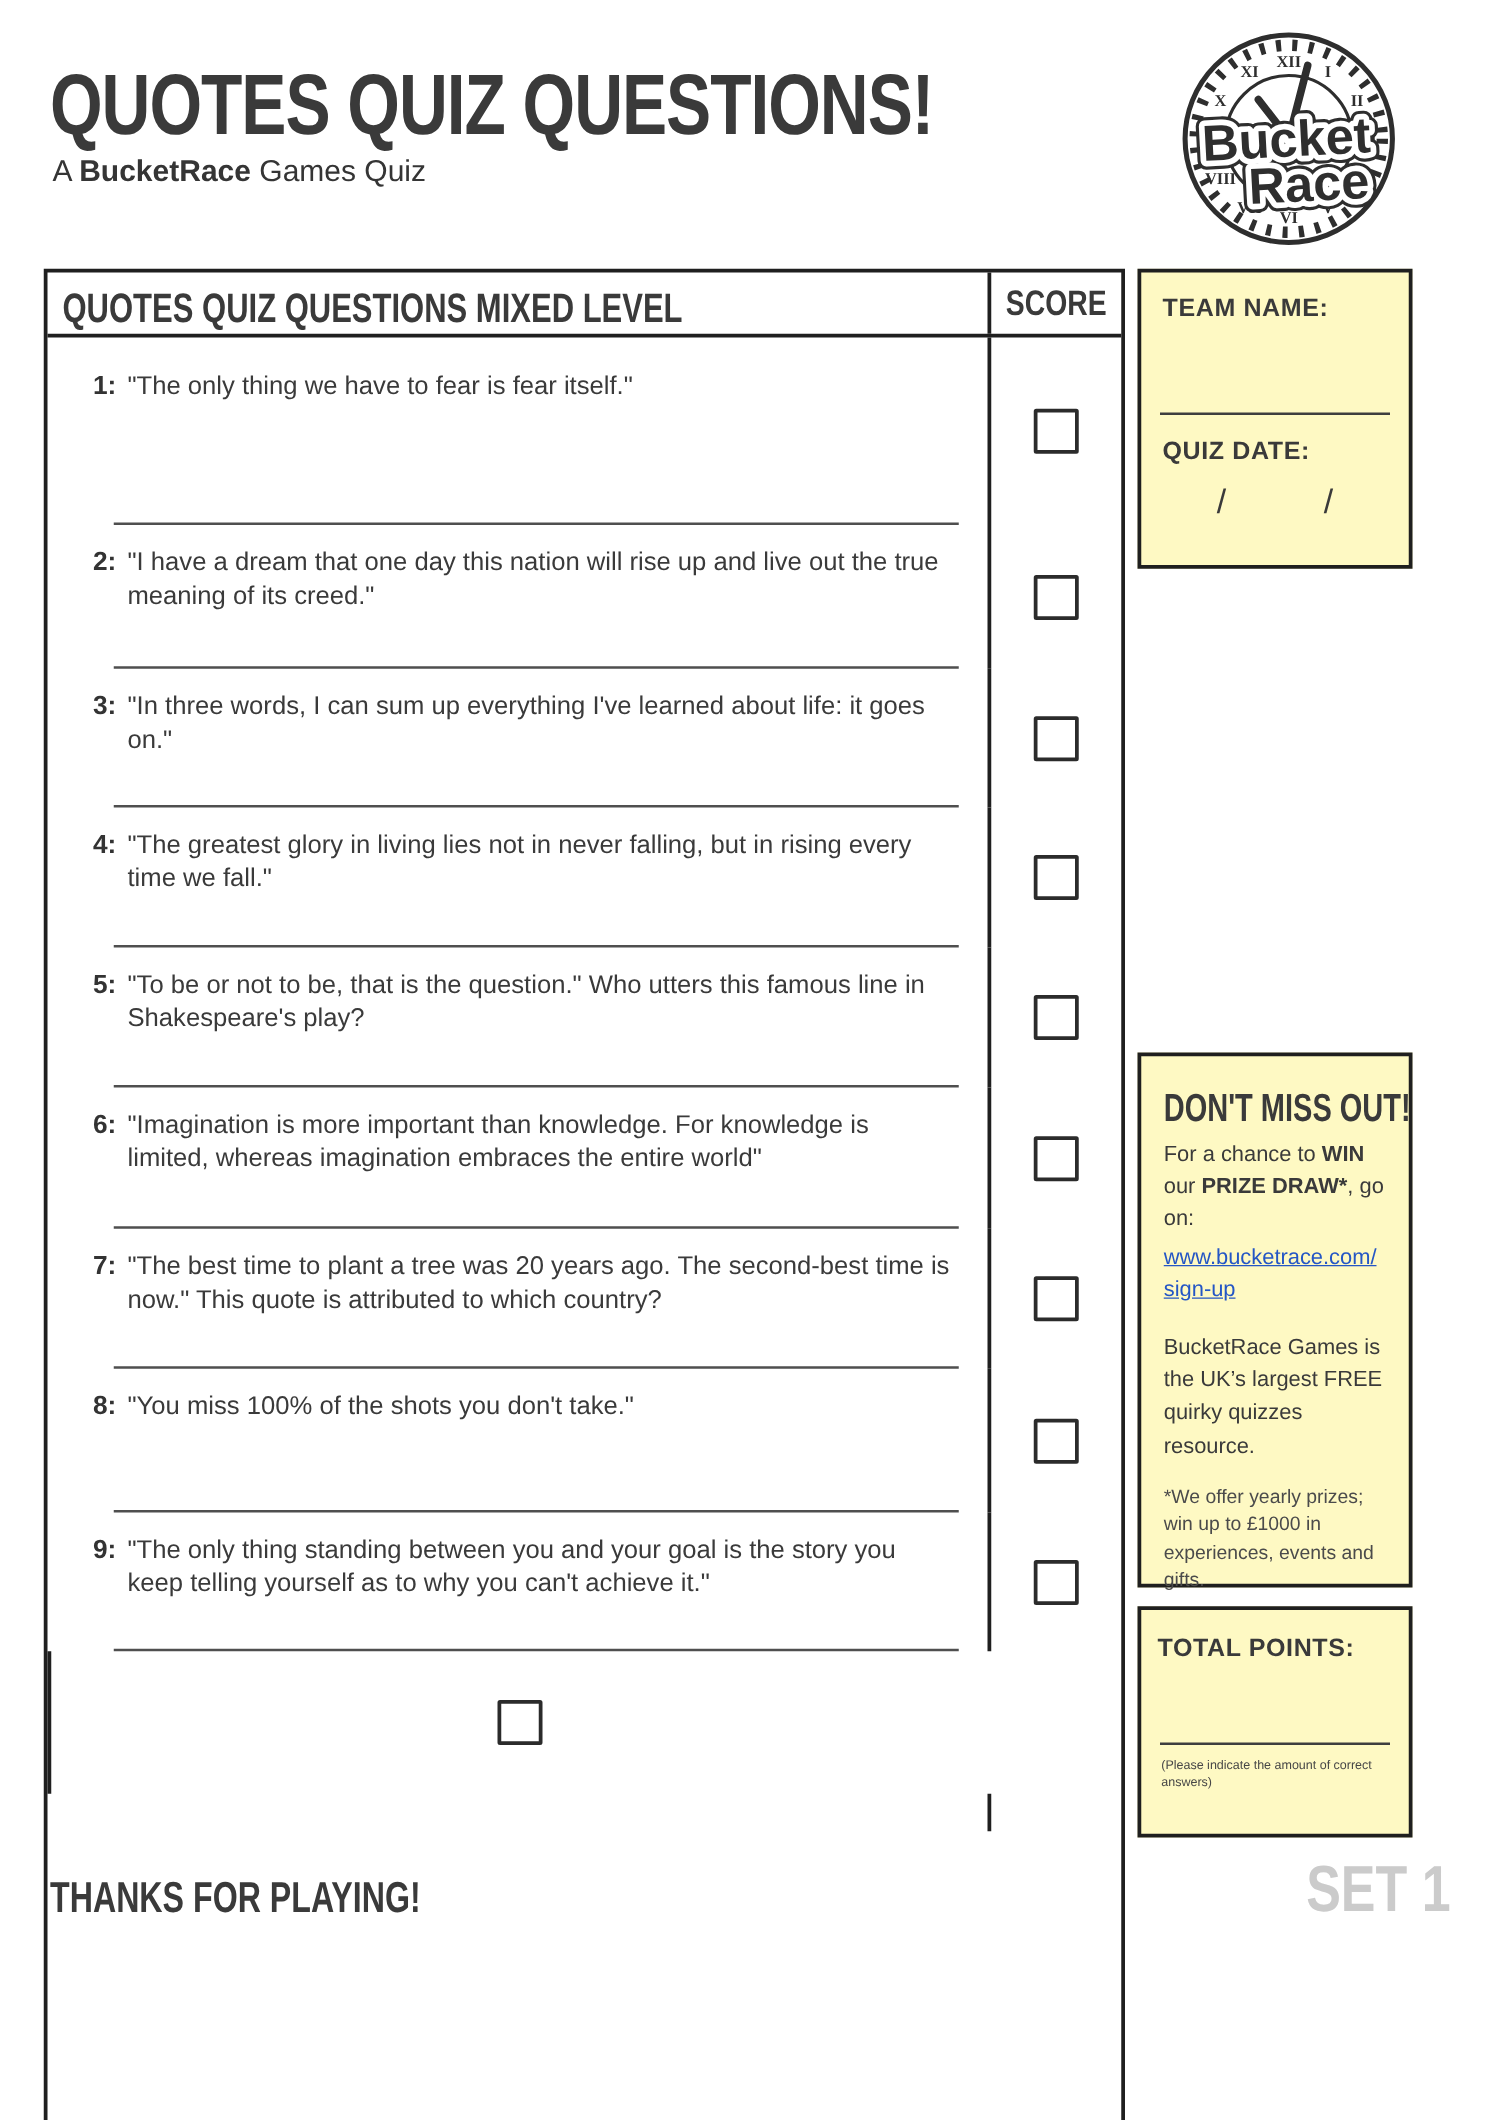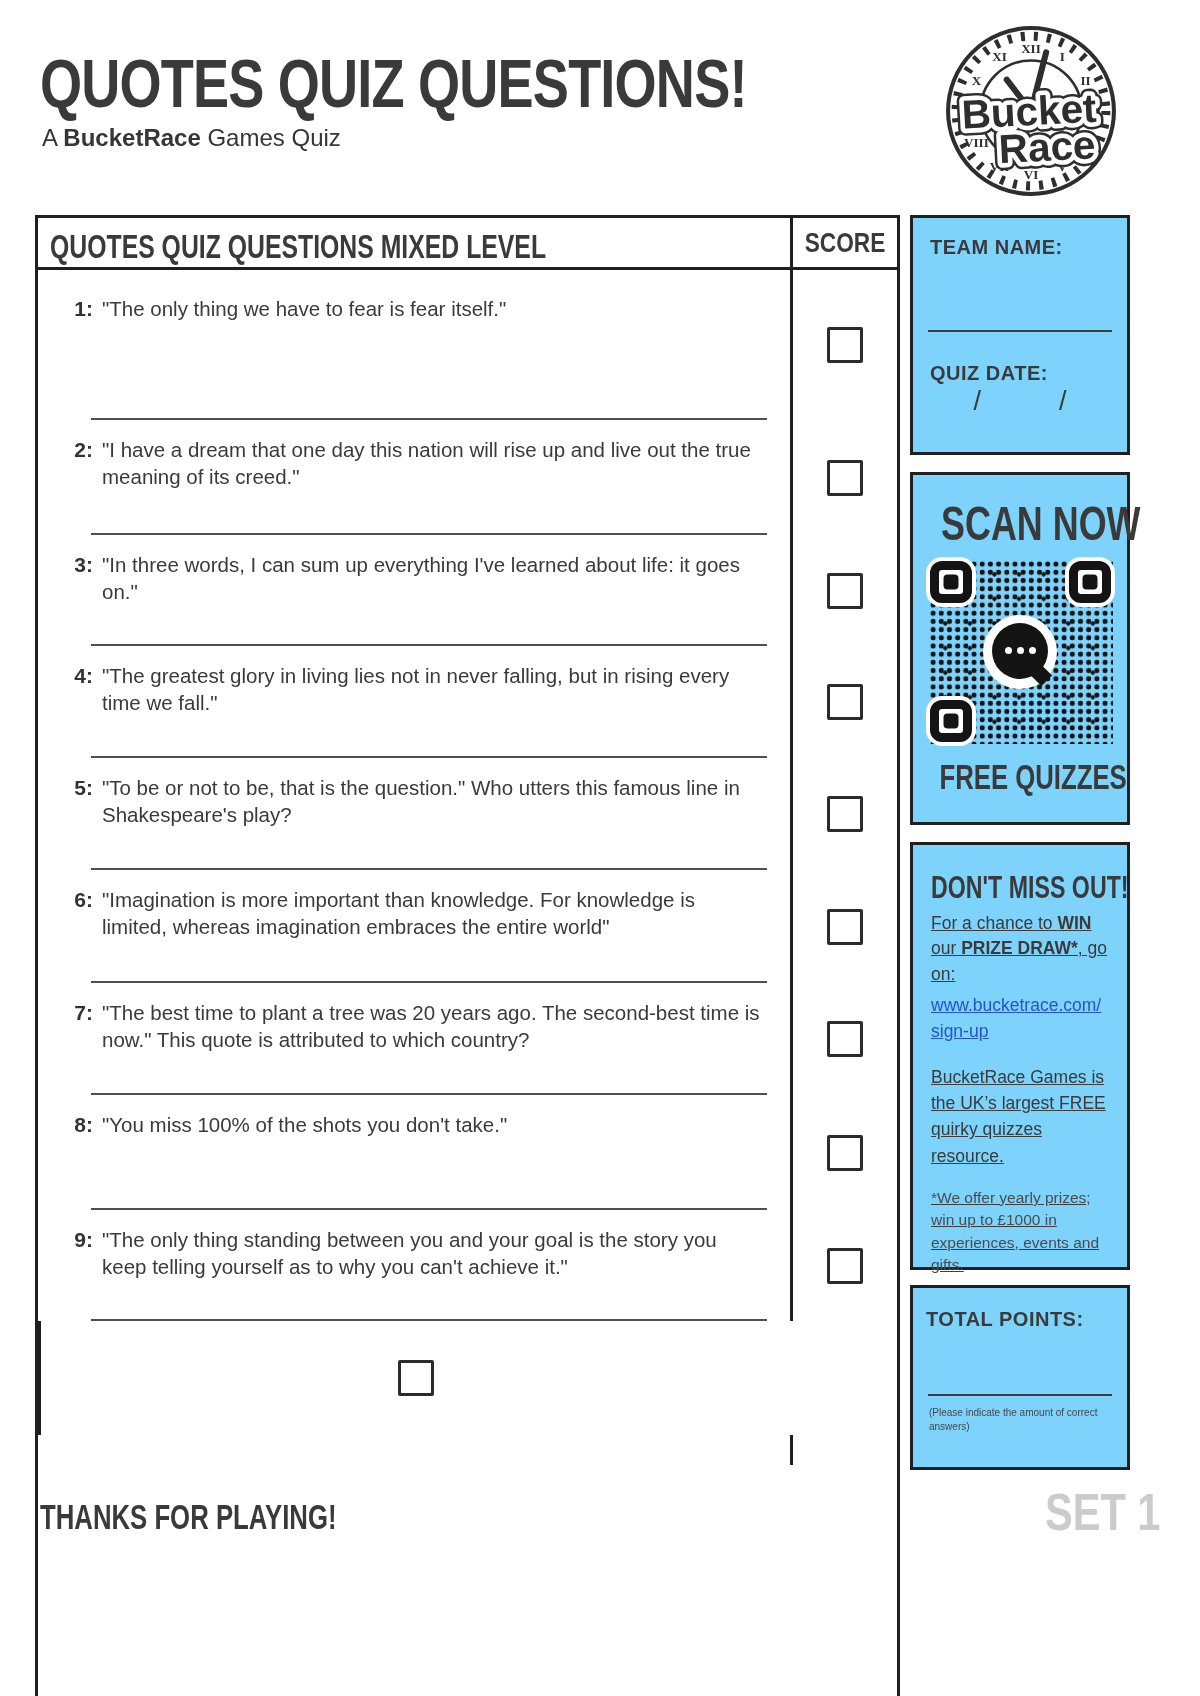--- a/index.html
+++ b/index.html
@@ -34,26 +34,26 @@
   .qtext{font-size:20.5px;line-height:27px;color:#3a3a3a;padding-right:14px;max-width:680px;}
   .answer-line{position:absolute;left:53px;bottom:0;width:676px;height:0;
                border-bottom:2px solid #4f4f4f;}
   .score-box-cell{border-left:3px solid #1f1f1f;display:flex;align-items:center;
                   justify-content:center;box-sizing:border-box;}
   .checkbox{width:36px;height:36px;border:3px solid #2b2b2b;background:#fff;border-radius:2px;
             box-sizing:border-box;}
 
   
   .side-box{position:absolute;left:910px;width:220px;border:3px solid #1f1f1f;
-            box-sizing:border-box;background:#7dd3fc;text-decoration:underline;}
+            box-sizing:border-box;background:#fef9c3;}
   .box-team{top:215px;height:240px;}
   .side-label{font-weight:700;font-size:20px;letter-spacing:.5px;color:#3a3a3a;}
   .team-label{position:absolute;left:17px;top:18px;}
   .team-line{position:absolute;left:15px;right:15px;top:112px;border-bottom:2px solid #3e3e3e;}
-  .date-label{position:absolute;left:17px;top:144px;}
+  .date-label{position:absolute;left:17px;top:132px;}
   .date-row{position:absolute;left:0;right:0;top:168px;display:flex;justify-content:center;
             gap:78px;font-size:27px;color:#3a3a3a;}
 
   .box-scan{top:472px;height:353px;text-align:center;}
   .scan-title{font-size:46px;margin-top:20px;transform:scale(0.78,1.05);transform-origin:50% 0;}
   .qr{position:relative;width:185px;height:185px;margin:10px auto 0;
       background-image:radial-gradient(circle,#141414 2.4px,transparent 2.9px),
                        radial-gradient(circle,#141414 1.9px,transparent 2.4px);
       background-size:8.2px 8.2px,24.6px 24.6px;background-position:1px 1px,5px 3px;}
   .finder{position:absolute;width:42px;height:42px;border:9px solid #141414;border-radius:12px;
@@ -275,37 +275,20 @@
   <div class="side-box box-team">
     <div class="side-label team-label">TEAM NAME:</div>
     <div class="team-line"></div>
     <div class="side-label date-label">QUIZ DATE:</div>
     <div class="date-row">
       <span>/</span>
       <span>/</span>
     </div>
   </div>
 
-  <div class="side-box box-scan">
-    <div class="cond scan-title">SCAN NOW</div>
-    <div class="qr">
-      <div class="finder tl"></div>
-      <div class="finder tr"></div>
-      <div class="finder bl"></div>
-      <div class="qr-bubble">
-        <div class="bubble-core">
-          <span class="bubble-dot"></span>
-            <span class="bubble-dot"></span>
-            <span class="bubble-dot"></span>
-        </div>
-        <div class="bubble-tail"></div>
-      </div>
-    </div>
-    <div class="cond free-title">FREE QUIZZES</div>
-  </div>
 
   <div class="side-box box-promo">
     <div class="promo-inner">
       <div class="cond promo-title">DON'T MISS OUT!</div>
       <div class="promo-intro"><span>For a chance to </span><b>WIN</b><span> our </span><b>PRIZE DRAW*</b><span>, go on:</span></div>
       <a class="promo-link first">www.bucketrace.com/</a>
       <a class="promo-link">sign-up</a>
       <div class="promo-body">BucketRace Games is the UK’s largest FREE quirky quizzes resource.</div>
       <div class="promo-disclaimer">*We offer yearly prizes; win up to £1000 in experiences, events and gifts.</div>
     </div>

